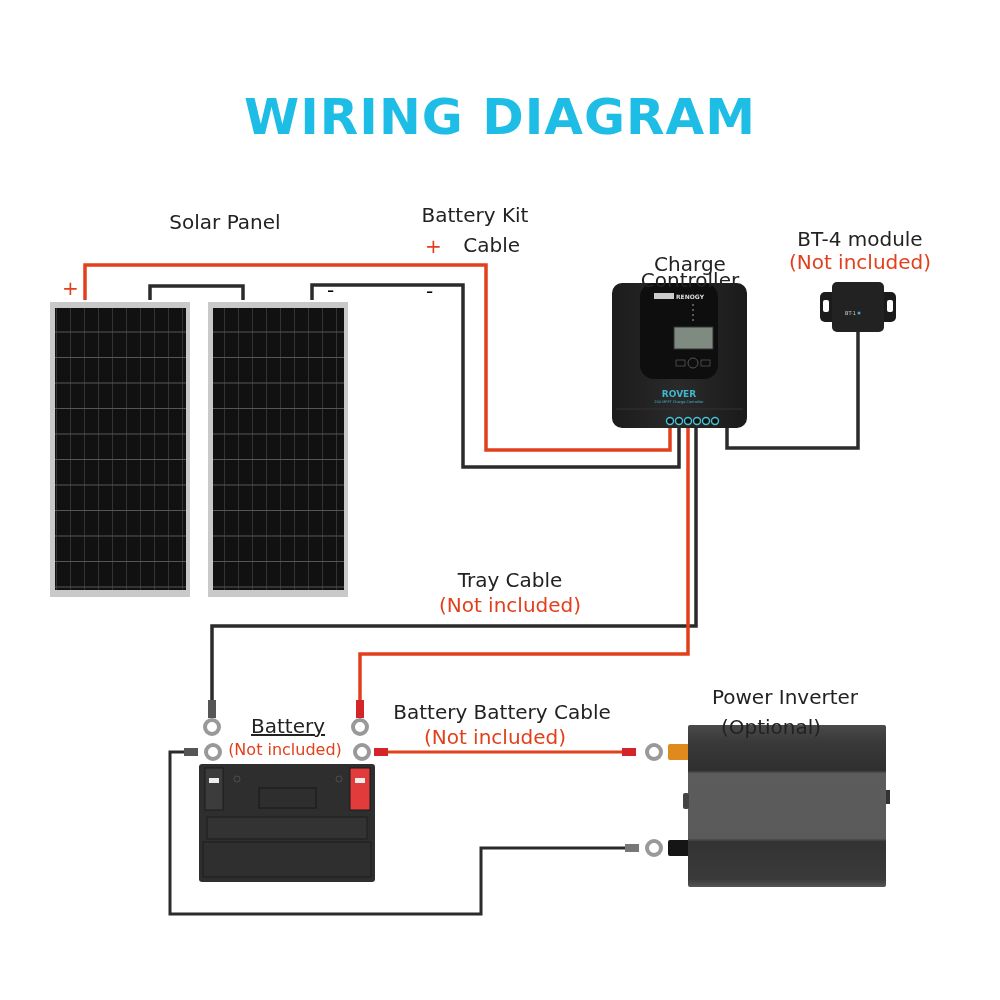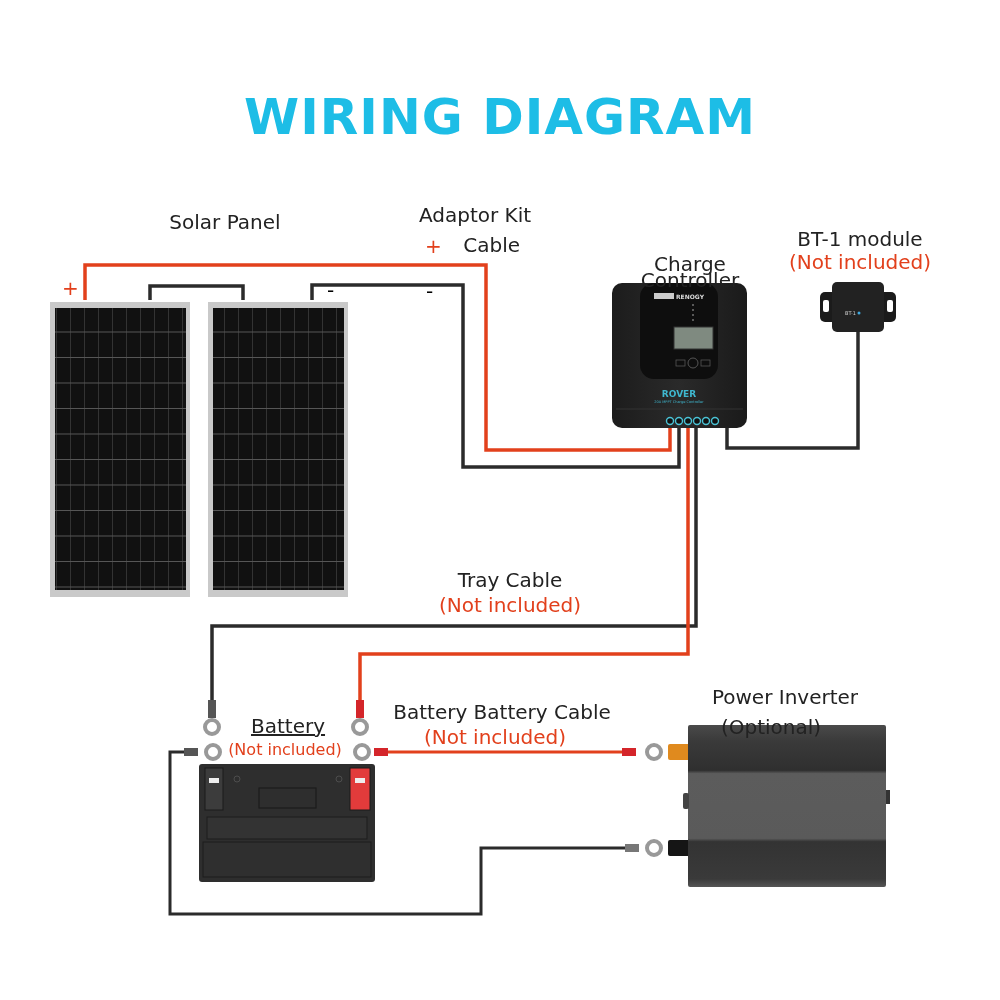--- a/index.html
+++ b/index.html
@@ -143,29 +143,29 @@
     <rect x="688" y="725" width="198" height="162" rx="2" fill="url(#invgrad)"></rect>
     <rect x="683" y="793" width="6" height="16" rx="2" fill="#444"></rect>
     <rect x="886" y="790" width="4" height="14" fill="#333"></rect>
   </g>
 </svg>
 
 <div class="lbl" style="left:140px; top:210px; width:170px;">Solar Panel</div>
 <div class="sign red" style="left:62px; top:278px;">+</div>
 <div class="sign" style="left:327px; top:280px;">-</div>
 
-<div class="lbl" style="left:405px; top:203px; width:140px;">Adaptor Kit</div>
+<div class="lbl" style="left:405px; top:203px; width:140px;">Battery Kit</div>
 <div class="sign red" style="left:425px; top:236px;">+</div>
 <div class="lbl" style="left:448px; top:233px; width:72px; text-align:right;">Cable</div>
 <div class="sign" style="left:426px; top:281px;">-</div>
 
 <div class="lbl" style="left:620px; top:225px; width:140px;margin-top:27px;">Charge</div>
 <div class="lbl" style="left:620px; top:268px; width:140px;">Controller</div>
 
-<div class="lbl" style="left:770px; top:227px; width:180px;">BT-1 module</div>
+<div class="lbl" style="left:770px; top:227px; width:180px;">BT-4 module</div>
 <div class="lbl red" style="left:770px; top:250px; width:180px;">(Not included)</div>
 
 <div class="lbl" style="left:420px; top:568px; width:180px;">Tray Cable</div>
 <div class="lbl red" style="left:420px; top:593px; width:180px;">(Not included)</div>
 
 <div class="lbl" style="left:228px; top:714px; width:120px;text-decoration:underline;">Battery</div>
 <div class="lbl red" style="left:220px; top:738px; width:130px; font-size:16px;">(Not included)</div>
 
 <div class="lbl" style="left:372px; top:700px; width:260px;">Battery Battery Cable</div>
 <div class="lbl red" style="left:400px; top:725px; width:190px;">(Not included)</div>

